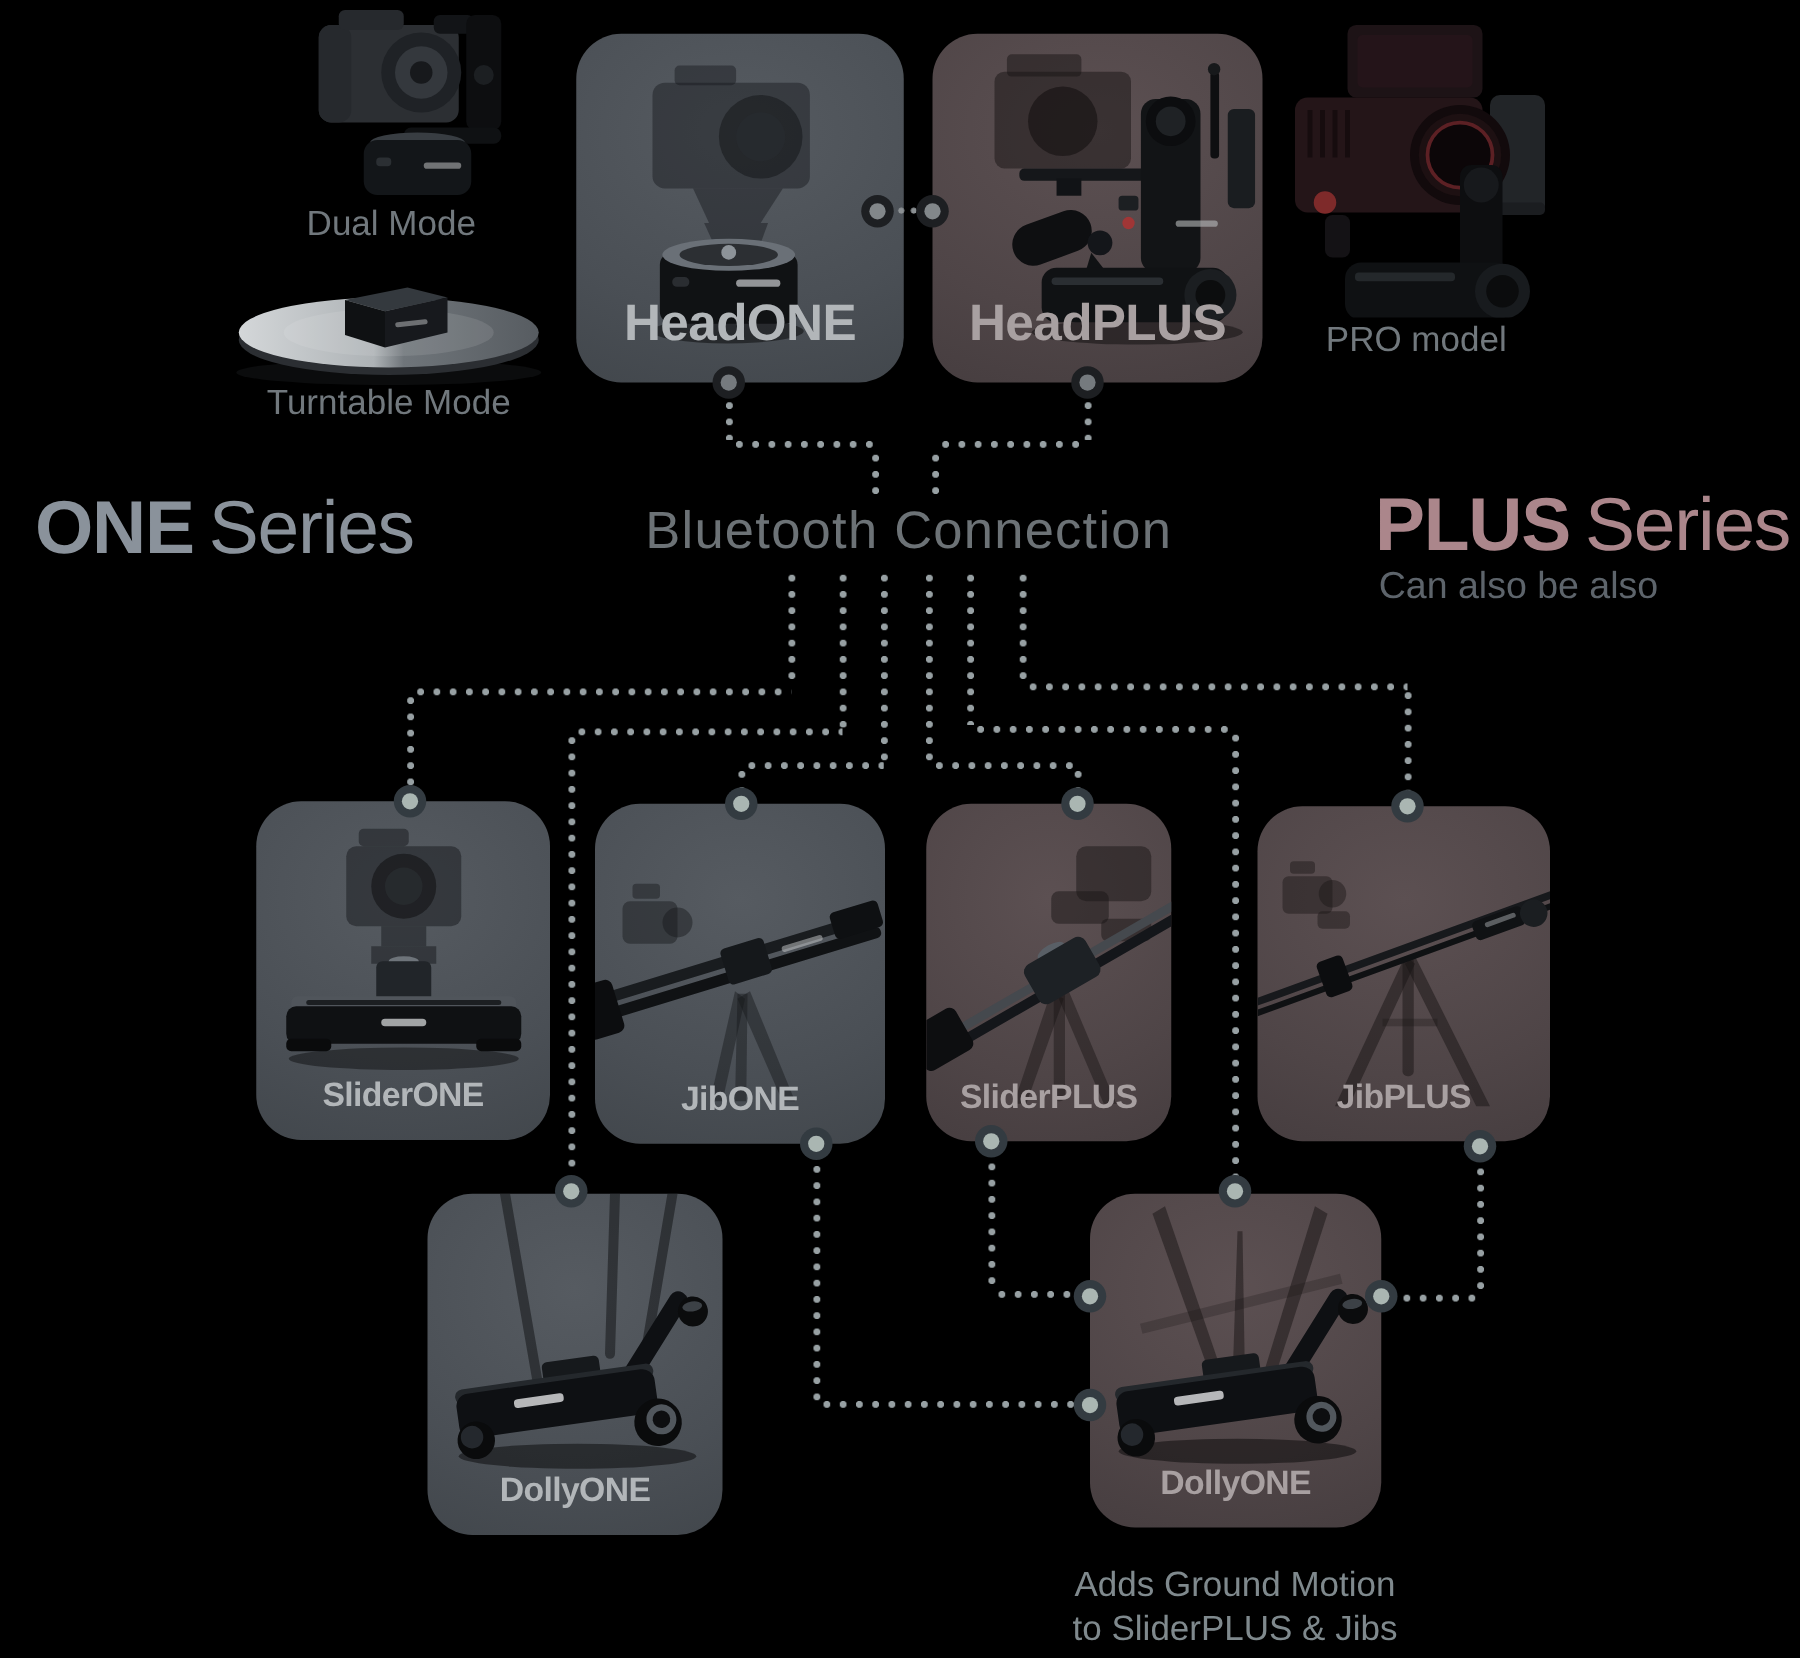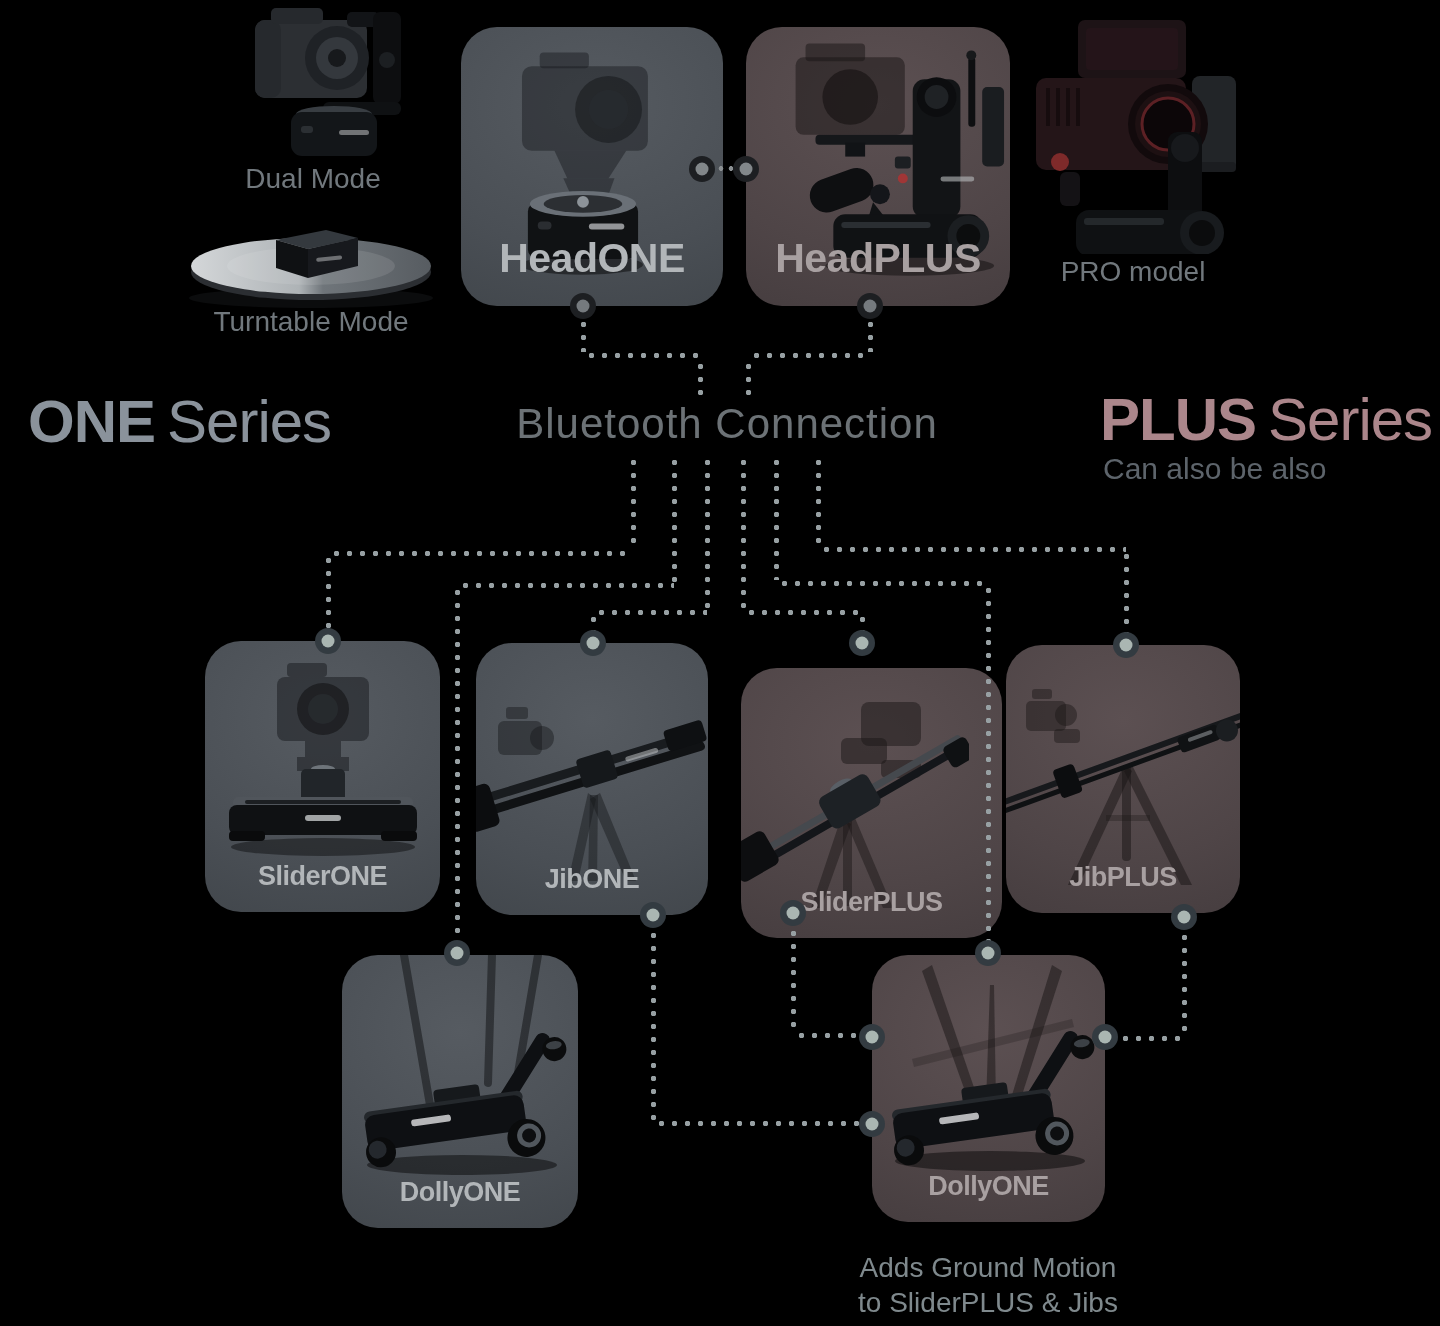--- a/index.html
+++ b/index.html
@@ -217,21 +217,21 @@
         <rect x="-8" y="131" width="240" height="9" rx="4" fill="#101214"></rect>
         <rect x="-16" y="108" width="30" height="44" rx="6" fill="#0c0d0f"></rect>
         <rect x="104" y="112" width="36" height="30" rx="4" fill="#15181b"></rect>
         <rect x="196" y="110" width="40" height="22" rx="4" fill="#0e1012"></rect>
         <rect x="152" y="124" width="34" height="5" rx="2.5" fill="#caccce" opacity="0.5"></rect>
       </g>
     </svg>
     <div class="card-title">JibONE</div>
   </div>
 
-  <div class="card plus" style="left:741px;top:668px;width:261px;height:270px;">
+  <div class="card plus" style="left:741px;top:643px;width:196px;height:270px;">
     <svg width="228" height="270" viewBox="0 0 228 270">
       <g fill="rgba(26,22,22,0.5)">
         <rect x="120" y="34" width="60" height="44" rx="8"></rect>
         <rect x="100" y="70" width="46" height="26" rx="6"></rect>
         <rect x="140" y="92" width="40" height="18" rx="5"></rect>
       </g>
       <g fill="rgba(24,20,20,0.45)">
         <path d="M100 150 L70 240 h10 L110 156 Z"></path>
         <path d="M114 150 L152 240 h-10 L106 156 Z"></path>
         <rect x="102" y="150" width="9" height="88" rx="4"></rect>

